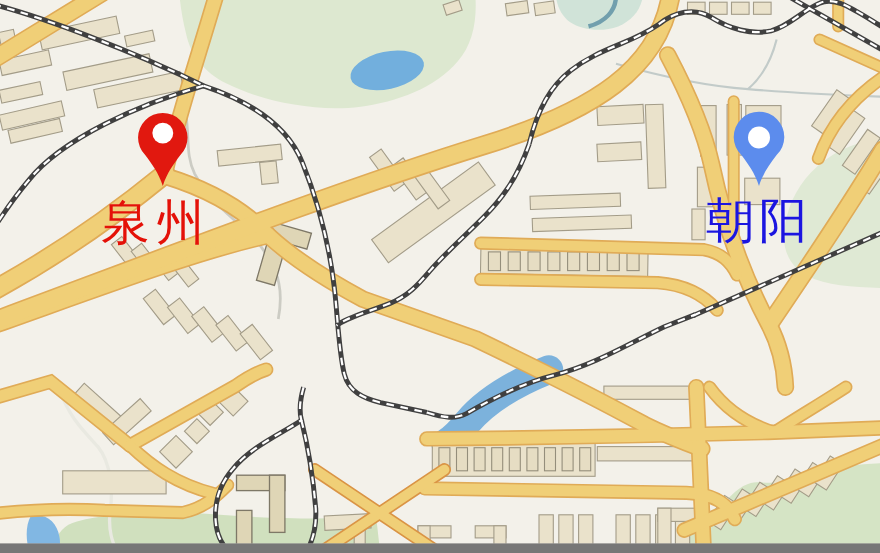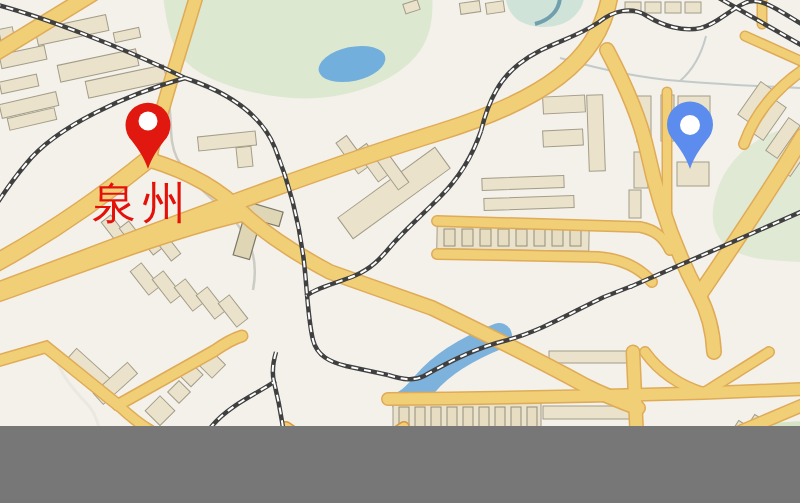--- a/index.html
+++ b/index.html
@@ -1,17 +1,17 @@
 <!DOCTYPE html>
 <html><head>
 <meta charset="utf-8">
 <style>
   html,body{margin:0;padding:0;background:#777;}
   .stage{
-    position:relative;width:800px;height:426px;overflow:hidden;
+    position:relative;width:800px;height:494px;overflow:hidden;
     font-family:"DejaVu Sans","Liberation Sans",sans-serif;
     background:#f3f1ea;
   }
   .stage svg{position:absolute;left:0;top:0;filter:saturate(.95);}
   .map-label{
     position:absolute;font-weight:500;line-height:1;white-space:nowrap;
     text-shadow:0 0 1px rgba(255,255,255,.25);
     pointer-events:none;
   }
   .map-label.origin{left:92px;top:181px;font-size:44px;letter-spacing:6px;}
@@ -293,15 +293,16 @@
     <circle cx="148" cy="121" r="9.5" fill="#ffffff"></circle>
   </g>
 
   <g>
     <path id="dest-pin-body" fill="#5a8cf2" d="M690,169 C686,157 680,149 674,141 A23,23 0 1 1 706,141 C700,149 694,157 690,169 Z"></path>
     <circle cx="690" cy="125" r="10" fill="#ffffff"></circle>
   </g>
 </svg>
 
 <div class="map-label origin" style="color: rgb(228, 17, 8);">泉州</div>
+<div class="map-label dest" style="color: rgb(27, 21, 224);">朝阳</div>
 
 
 </div>
 
 </body></html>

